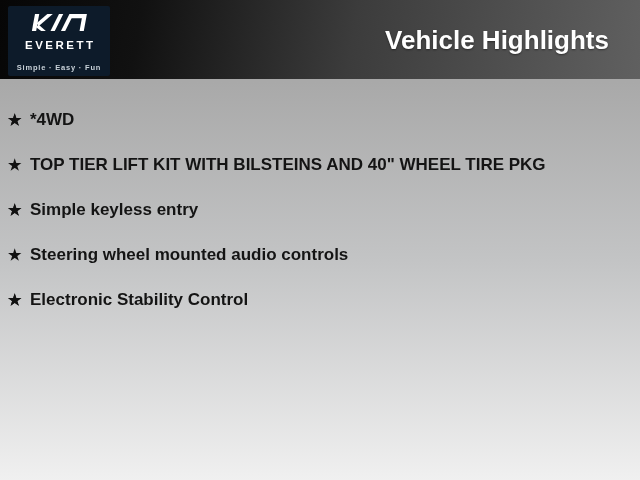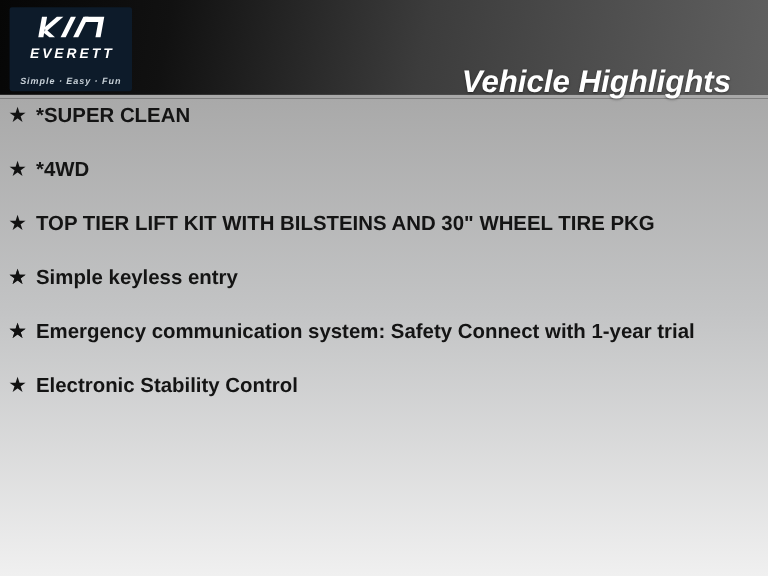--- a/index.html
+++ b/index.html
@@ -15,21 +15,20 @@
     overflow: hidden;
   }
 
   
   .header {
     position: relative;
     height: 82px;
     flex: 0 0 82px;
     background: linear-gradient(100deg, #060606 0%, #111111 22%, #3c3c3c 55%, #606060 100%);
     border-bottom: 3px solid #a9a9a9;
-    font-style: italic;
   }
   .logo-box {
     position: absolute;
     left: 8px; top: 6px;
     width: 102px; height: 70px;
     background: #0d1b2a;
     border-radius: 2px;
     display: flex; flex-direction: column;
     align-items: center; justify-content: center;
   }
@@ -53,21 +52,20 @@
   .header-title {
     position: absolute;
     left: 354px; right: 0;
     top: 50%; transform: translateY(-50%);
     text-align: center;
     color: #ffffff;
     font-size: 26px;
     font-weight: bold;
     text-shadow: 0 1px 2px rgba(0,0,0,0.45);
     white-space: nowrap;
-    margin-top: 28px;
   }
 
   
   .body-area {
     flex: 1 1 auto;
     background: linear-gradient(180deg, #a9a9a9 0%, #c3c4c5 45%, #f0f0f0 100%);
     padding: 4px 18px 0 8px;
   }
   ul.highlights {
     list-style: none;
@@ -113,43 +111,42 @@
       <div class="dealer-name">EVERETT</div>
       <div class="dealer-tagline">Simple · Easy · Fun</div>
     </div>
     <div class="header-title">Vehicle Highlights</div>
   </div>
 
   <div class="body-area">
     <ul class="highlights">
       <li>
         <span class="star">★</span>
-        <span>*SUPER CLEAN</span>
       </li>
       <li>
         <span class="star">★</span>
         <span>*4WD</span>
       </li>
       <li>
         <span class="star">★</span>
-        <span>TOP TIER LIFT KIT WITH BILSTEINS AND 30" WHEEL TIRE PKG</span>
+        <span>TOP TIER LIFT KIT WITH BILSTEINS AND 40" WHEEL TIRE PKG</span>
       </li>
       <li>
         <span class="star">★</span>
       </li>
       <li>
         <span class="star">★</span>
         <span>Simple keyless entry</span>
       </li>
       <li>
         <span class="star">★</span>
+        <span>Steering wheel mounted audio controls</span>
       </li>
       <li>
         <span class="star">★</span>
-        <span>Emergency communication system: Safety Connect with 1-year trial</span>
       </li>
       <li>
         <span class="star">★</span>
         <span>Electronic Stability Control</span>
       </li>
     </ul>
   </div>
 
 </div>
 

